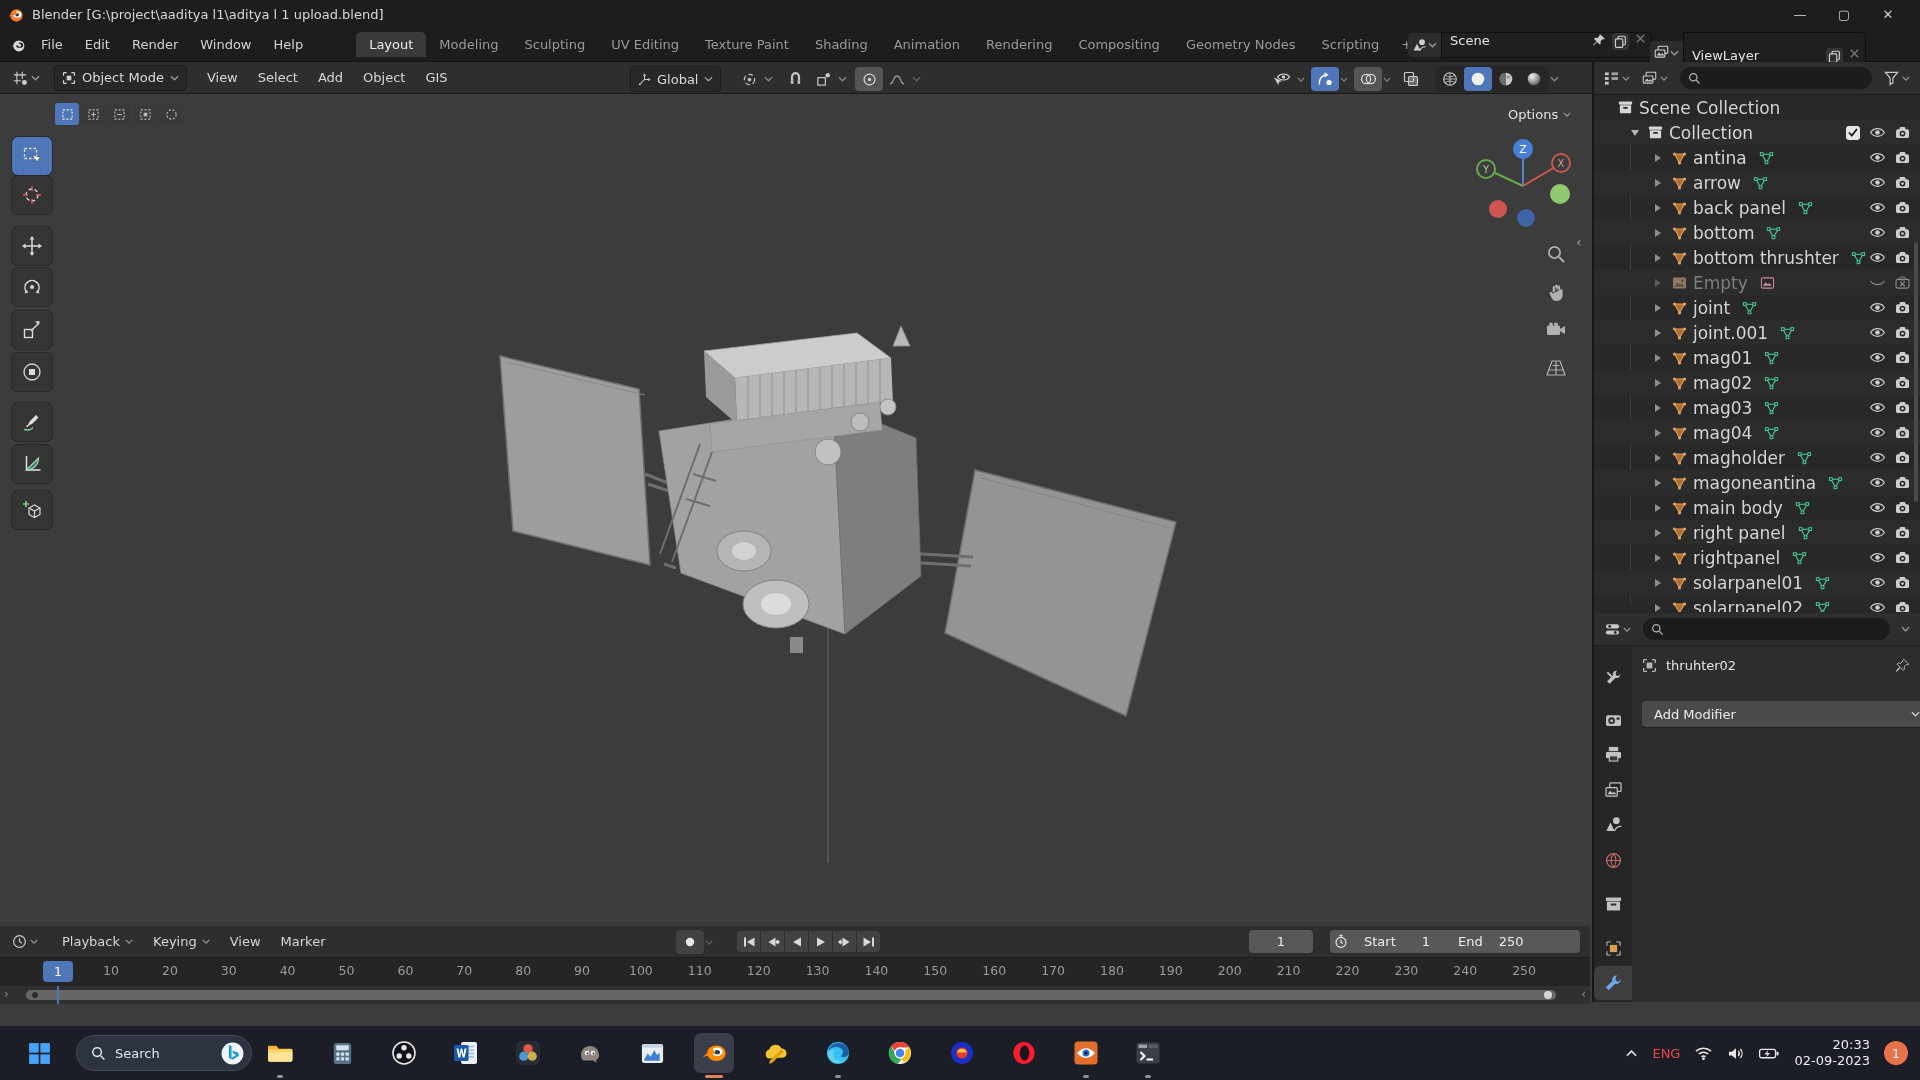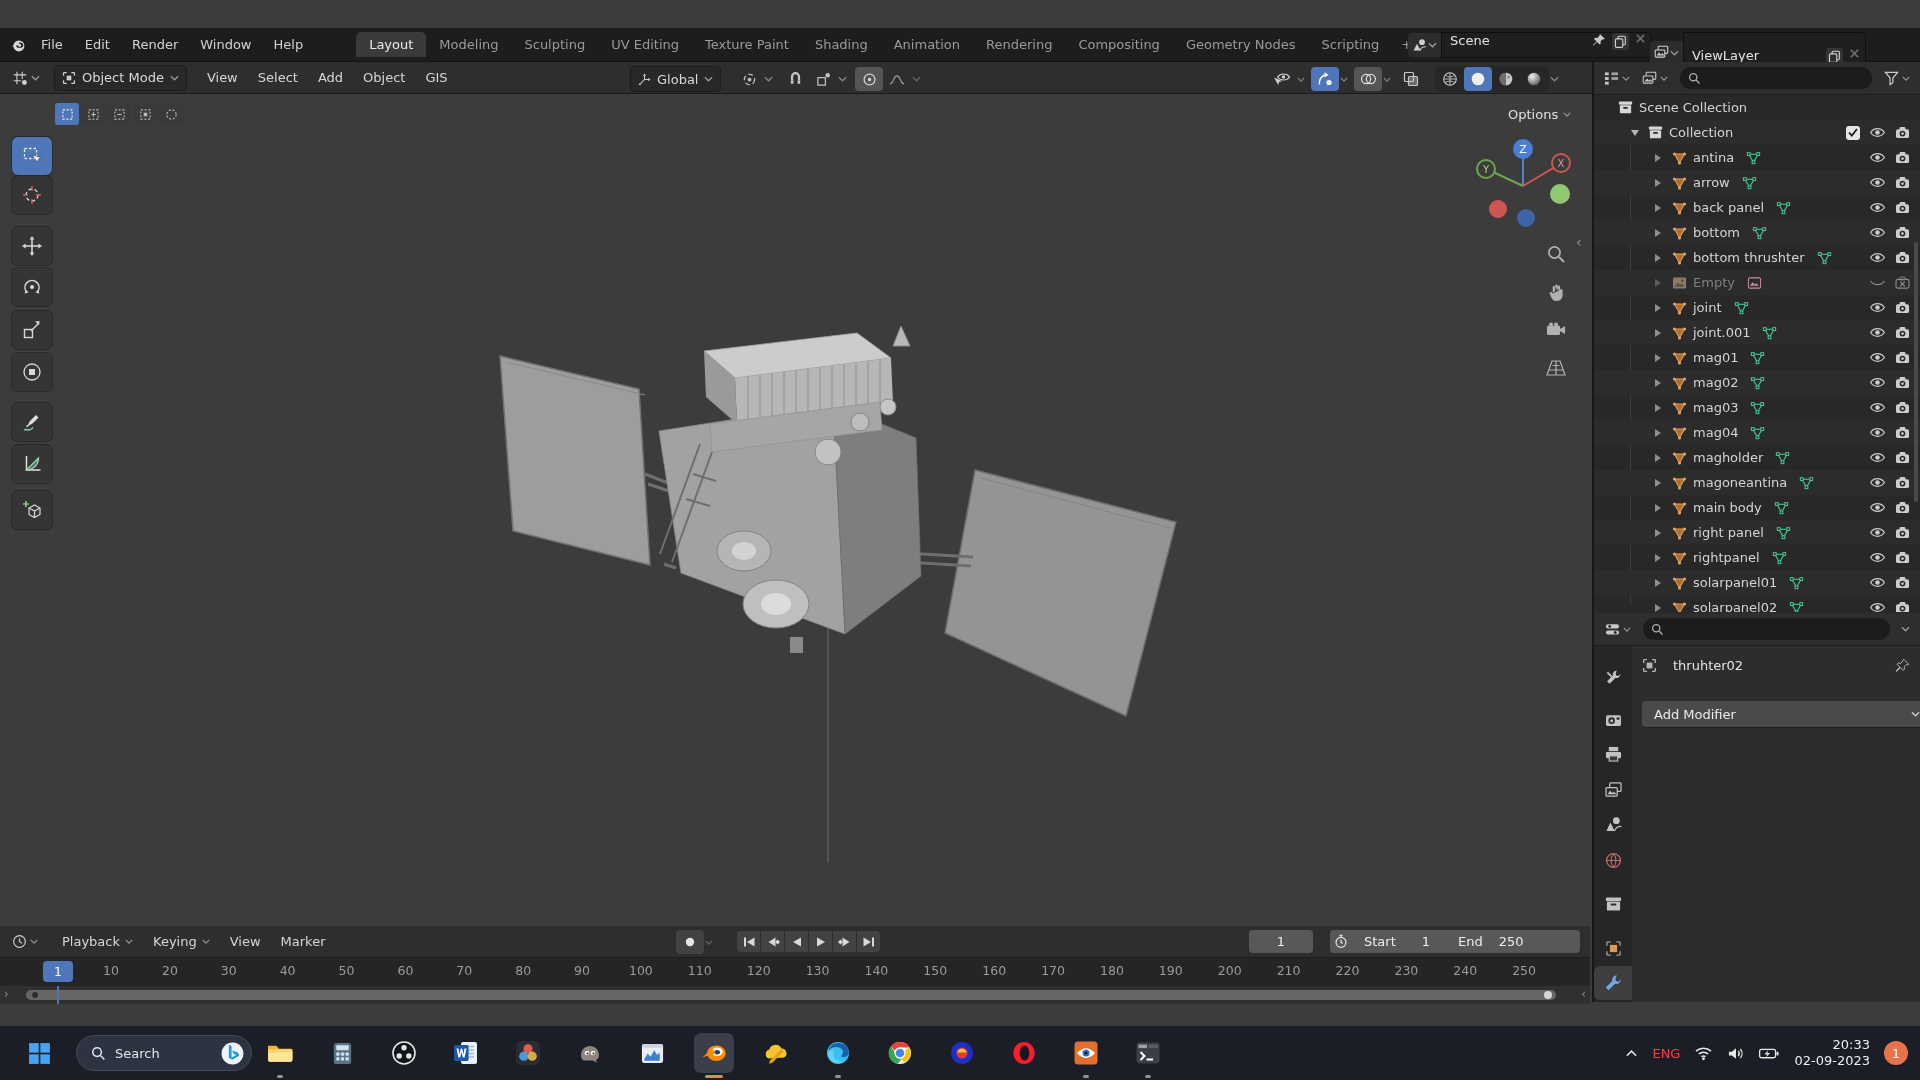--- a/index.html
+++ b/index.html
@@ -35,21 +35,21 @@
   .toolbtn.active{background:#4f76b8;}
   .selmode{width:24px;height:22px;border-radius:3px;background:#3a3a3a;display:flex;align-items:center;justify-content:center;margin-right:2px;}
   .selmode.active{background:#4f76b8;}
   #optionsbtn{background:#3d3d3d;border-radius:4px;height:25px;display:flex;align-items:center;gap:5px;padding:0 10px;color:#e0e0e0;}
   .navic{position:absolute;left:1542px;width:28px;height:28px;display:flex;align-items:center;justify-content:center;opacity:.85;}
   
   #outliner{left:1592px;top:62px;width:328px;height:551px;background:#282828;border-left:2px solid #171717;box-sizing:border-box;}
   #outheader{height:33px;background:#2e2e2e;display:flex;align-items:center;border-bottom:1px solid #1d1d1d;box-sizing:border-box;padding:0 4px;}
   .srch{flex:1;display:flex;align-items:center;background:#1c1c1c;border-radius:12px;height:22px;padding:0 8px;margin:0 6px;gap:6px;}
   #outrows{position:relative;height:517px;overflow:hidden;}
-  .orow{position:relative;height:25px;display:flex;align-items:center;font-size:13px;color:#d4d4d4;}
+  .orow{position:relative;height:25px;display:flex;align-items:center;font-size:17px;color:#d4d4d4;}
   .orow:nth-child(odd){background:#2c2c2c;}
   .orow .nm{margin-left:6px;}
   .orow.muted{color:#7f7f7f;}
   .rgt{position:absolute;right:10px;display:flex;gap:9px;align-items:center;}
   .treeline{position:absolute;left:36px;top:46px;bottom:8px;width:1px;background:#3e3e3e;}
   .chk{width:14px;height:14px;border-radius:3px;background:#e6e6e6;display:flex;align-items:center;justify-content:center;}
   
   #props{left:1592px;top:613px;width:328px;height:389px;background:#2d2d2d;border-left:2px solid #171717;box-sizing:border-box;}
   #propheader{height:33px;background:#2e2e2e;display:flex;align-items:center;padding:0 5px;border-bottom:1px solid #1d1d1d;box-sizing:border-box;}
   #railtabs{position:absolute;left:0;top:33px;width:38px;height:356px;background:#262626;}
@@ -79,20 +79,36 @@
   #searchpill{position:absolute;left:76px;top:9px;width:176px;height:36px;background:#2e3342;border:1px solid #414neat756;border:1px solid #434957;border-radius:18px;display:flex;align-items:center;gap:9px;padding:0 6px 0 14px;box-sizing:border-box;}
   #tray{position:absolute;right:0;top:0;height:54px;display:flex;align-items:center;gap:14px;padding-right:12px;}
   #clock{text-align:right;font-size:13px;color:#eee;line-height:1.25;}
   .badge{width:24px;height:24px;border-radius:50%;background:#e8734a;color:#fff;display:flex;align-items:center;justify-content:center;font-size:12.5px;}
 </style>
 </head>
 <body>
 
 <div id="screen">
 
+  <div id="titlebar" class="a">
+    <span class="ic" style="margin-left:7px">
+      <svg width="17" height="17" viewBox="0 0 18 18">
+          <circle cx="10" cy="10" r="6.6" fill="#f5792a"></circle>
+          <ellipse cx="10.8" cy="9" rx="4.4" ry="3.4" fill="#fff"></ellipse>
+          <circle cx="10.8" cy="9.3" r="1.9" fill="#1d3557"></circle>
+          <path d="M1.5 11l7.5-6 2.4 3.6z" fill="#f5792a"></path>
+        </svg>
+    </span>
+    <span class="t">Blender [G:\project\aaditya l1\aditya l 1 upload.blend]</span>
+    <div style="position:absolute;right:10px;top:0;display:flex;">
+      <div class="winbtn">—</div>
+      <div class="winbtn">▢</div>
+      <div class="winbtn">✕</div>
+    </div>
+  </div>
 
   <div id="topbar" class="a">
     <span class="ic" style="margin:0 4px 0 10px">
       <svg width="16" height="16" viewBox="0 0 18 18">
           <circle cx="10" cy="10" r="6.2" fill="#d9d9d9"></circle>
           <ellipse cx="10.8" cy="9.2" rx="4" ry="3" fill="#1d1d1d"></ellipse>
           <circle cx="10.8" cy="9.4" r="1.7" fill="#d9d9d9"></circle>
           <path d="M2 11l7-5.6 2.2 3.3z" fill="#d9d9d9"></path>
         </svg>
     </span>
@@ -1564,21 +1580,21 @@
         </div>
       </div>
 
     <div class="a row" style="left:48px;top:45px;width:268px">
       <span class="ic">
         <svg width="15" height="15" viewBox="0 0 18 18">
             <path d="M2 2h4M2 2v4M16 2h-4M16 2v4M2 16h4M2 16v-4M16 16h-4M16 16v-4" stroke="#b5b5b5" stroke-width="1.6" fill="none"></path>
             <rect x="5.5" y="5.5" width="7" height="7" fill="#b5b5b5"></rect>
           </svg>
       </span>
-      <span style="margin-left:16px;color:#e4e4e4">thruhter02</span>
+      <span style="margin-left:9px;color:#e4e4e4">thruhter02</span>
       <span class="ic" style="margin-left:auto">
         <svg width="15" height="15" viewBox="0 0 18 18">
             <path d="M10.5 1.5l6 6-2 .7-.8-.3-2.7 2.7.3 2.8-1.5 1.5-3.3-3.3L2 16.2l-.7-.7 4.6-4.6-3.3-3.3L4.1 6l2.8.3 2.7-2.7-.3-.8z" fill="none" stroke="#b5b5b5" stroke-width="1.2"></path>
           </svg>
       </span>
     </div>
 
     <div id="addmod">
       <span>Add Modifier</span>
       <span class="ic" style="margin-left:auto">

